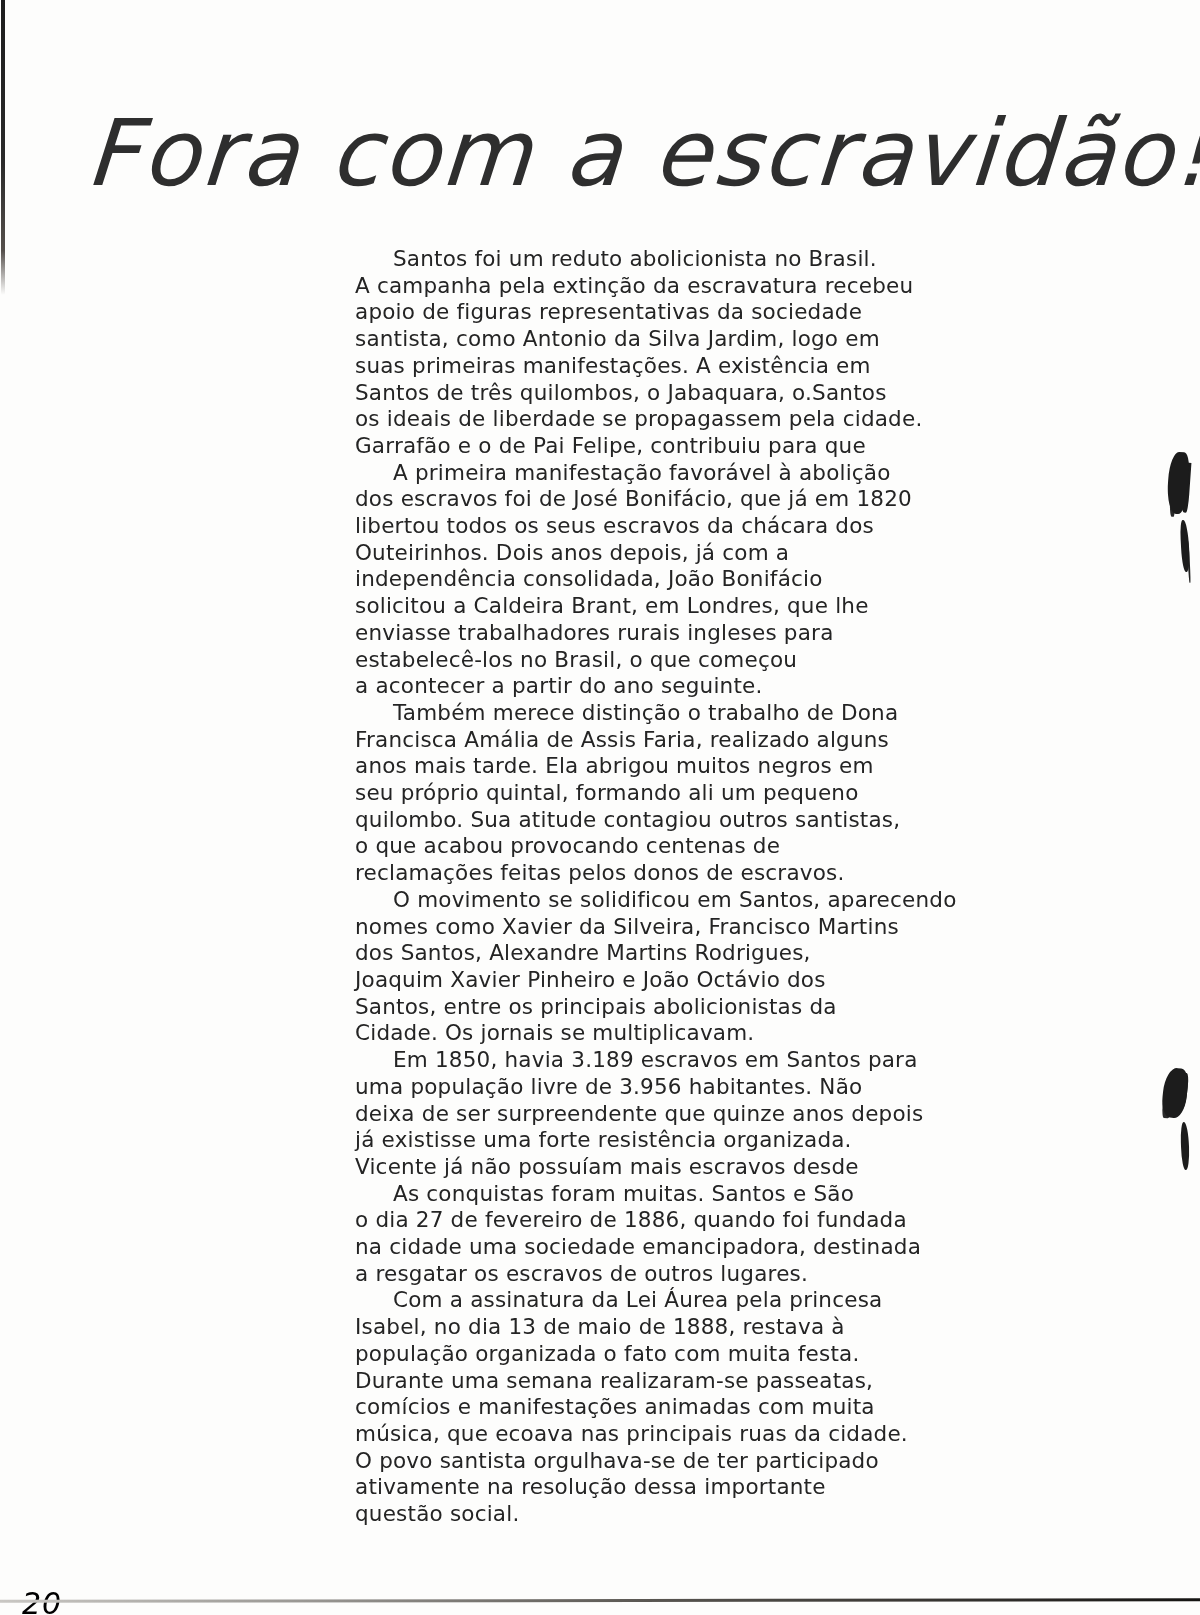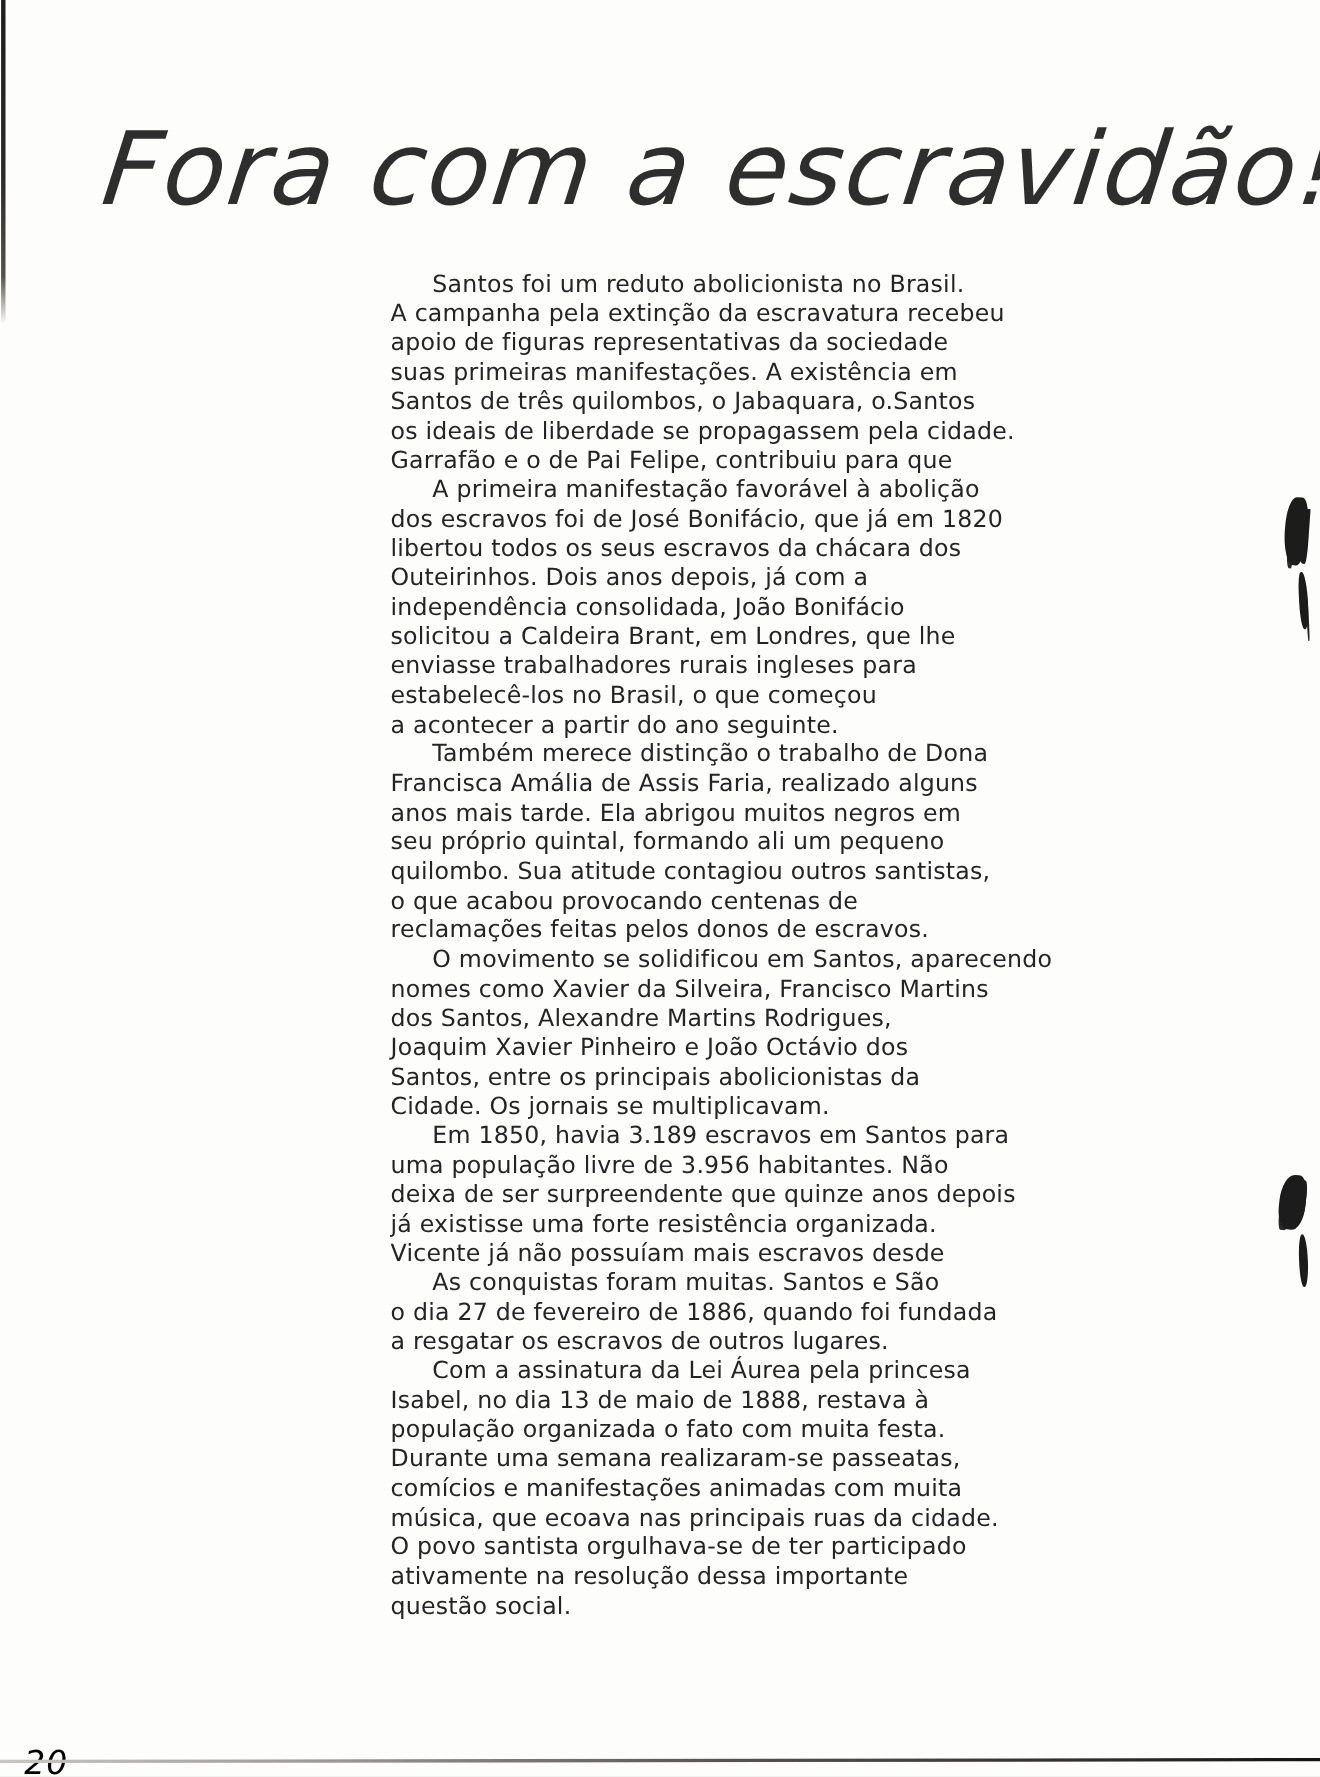--- a/index.html
+++ b/index.html
@@ -121,20 +121,21 @@
 <div class="page">
 
   <div class="left-edge-line"></div>
 
   <h1 class="title">Fora com a escravidão!</h1>
 
   <div class="body-text">
       <div class="line indent">Santos foi um reduto abolicionista no Brasil.</div>
       <div class="line">A campanha pela extinção da escravatura recebeu</div>
       <div class="line">apoio de figuras representativas da sociedade</div>
+      <div class="line">santista, como Antonio da Silva Jardim, logo em</div>
       <div class="line">suas primeiras manifestações. A existência em</div>
       <div class="line">Santos de três quilombos, o Jabaquara, o.Santos</div>
       <div class="line">os ideais de liberdade se propagassem pela cidade.</div>
       <div class="line">Garrafão e o de Pai Felipe, contribuiu para que</div>
       <div class="line indent">A primeira manifestação favorável à abolição</div>
       <div class="line">dos escravos foi de José Bonifácio, que já em 1820</div>
       <div class="line">libertou todos os seus escravos da chácara dos</div>
       <div class="line">Outeirinhos. Dois anos depois, já com a</div>
       <div class="line">independência consolidada, João Bonifácio</div>
       <div class="line">solicitou a Caldeira Brant, em Londres, que lhe</div>
@@ -154,20 +155,21 @@
       <div class="line">Joaquim Xavier Pinheiro e João Octávio dos</div>
       <div class="line">Santos, entre os principais abolicionistas da</div>
       <div class="line">Cidade. Os jornais se multiplicavam.</div>
       <div class="line indent">Em 1850, havia 3.189 escravos em Santos para</div>
       <div class="line">uma população livre de 3.956 habitantes. Não</div>
       <div class="line">deixa de ser surpreendente que quinze anos depois</div>
       <div class="line">já existisse uma forte resistência organizada.</div>
       <div class="line">Vicente já não possuíam mais escravos desde</div>
       <div class="line indent">As conquistas foram muitas. Santos e São</div>
       <div class="line">o dia 27 de fevereiro de 1886, quando foi fundada</div>
+      <div class="line">na cidade uma sociedade emancipadora, destinada</div>
       <div class="line">a resgatar os escravos de outros lugares.</div>
       <div class="line indent">Com a assinatura da Lei Áurea pela princesa</div>
       <div class="line">Isabel, no dia 13 de maio de 1888, restava à</div>
       <div class="line">população organizada o fato com muita festa.</div>
       <div class="line">Durante uma semana realizaram-se passeatas,</div>
       <div class="line">comícios e manifestações animadas com muita</div>
       <div class="line">música, que ecoava nas principais ruas da cidade.</div>
       <div class="line">O povo santista orgulhava-se de ter participado</div>
       <div class="line">ativamente na resolução dessa importante</div>
       <div class="line">questão social.</div>

